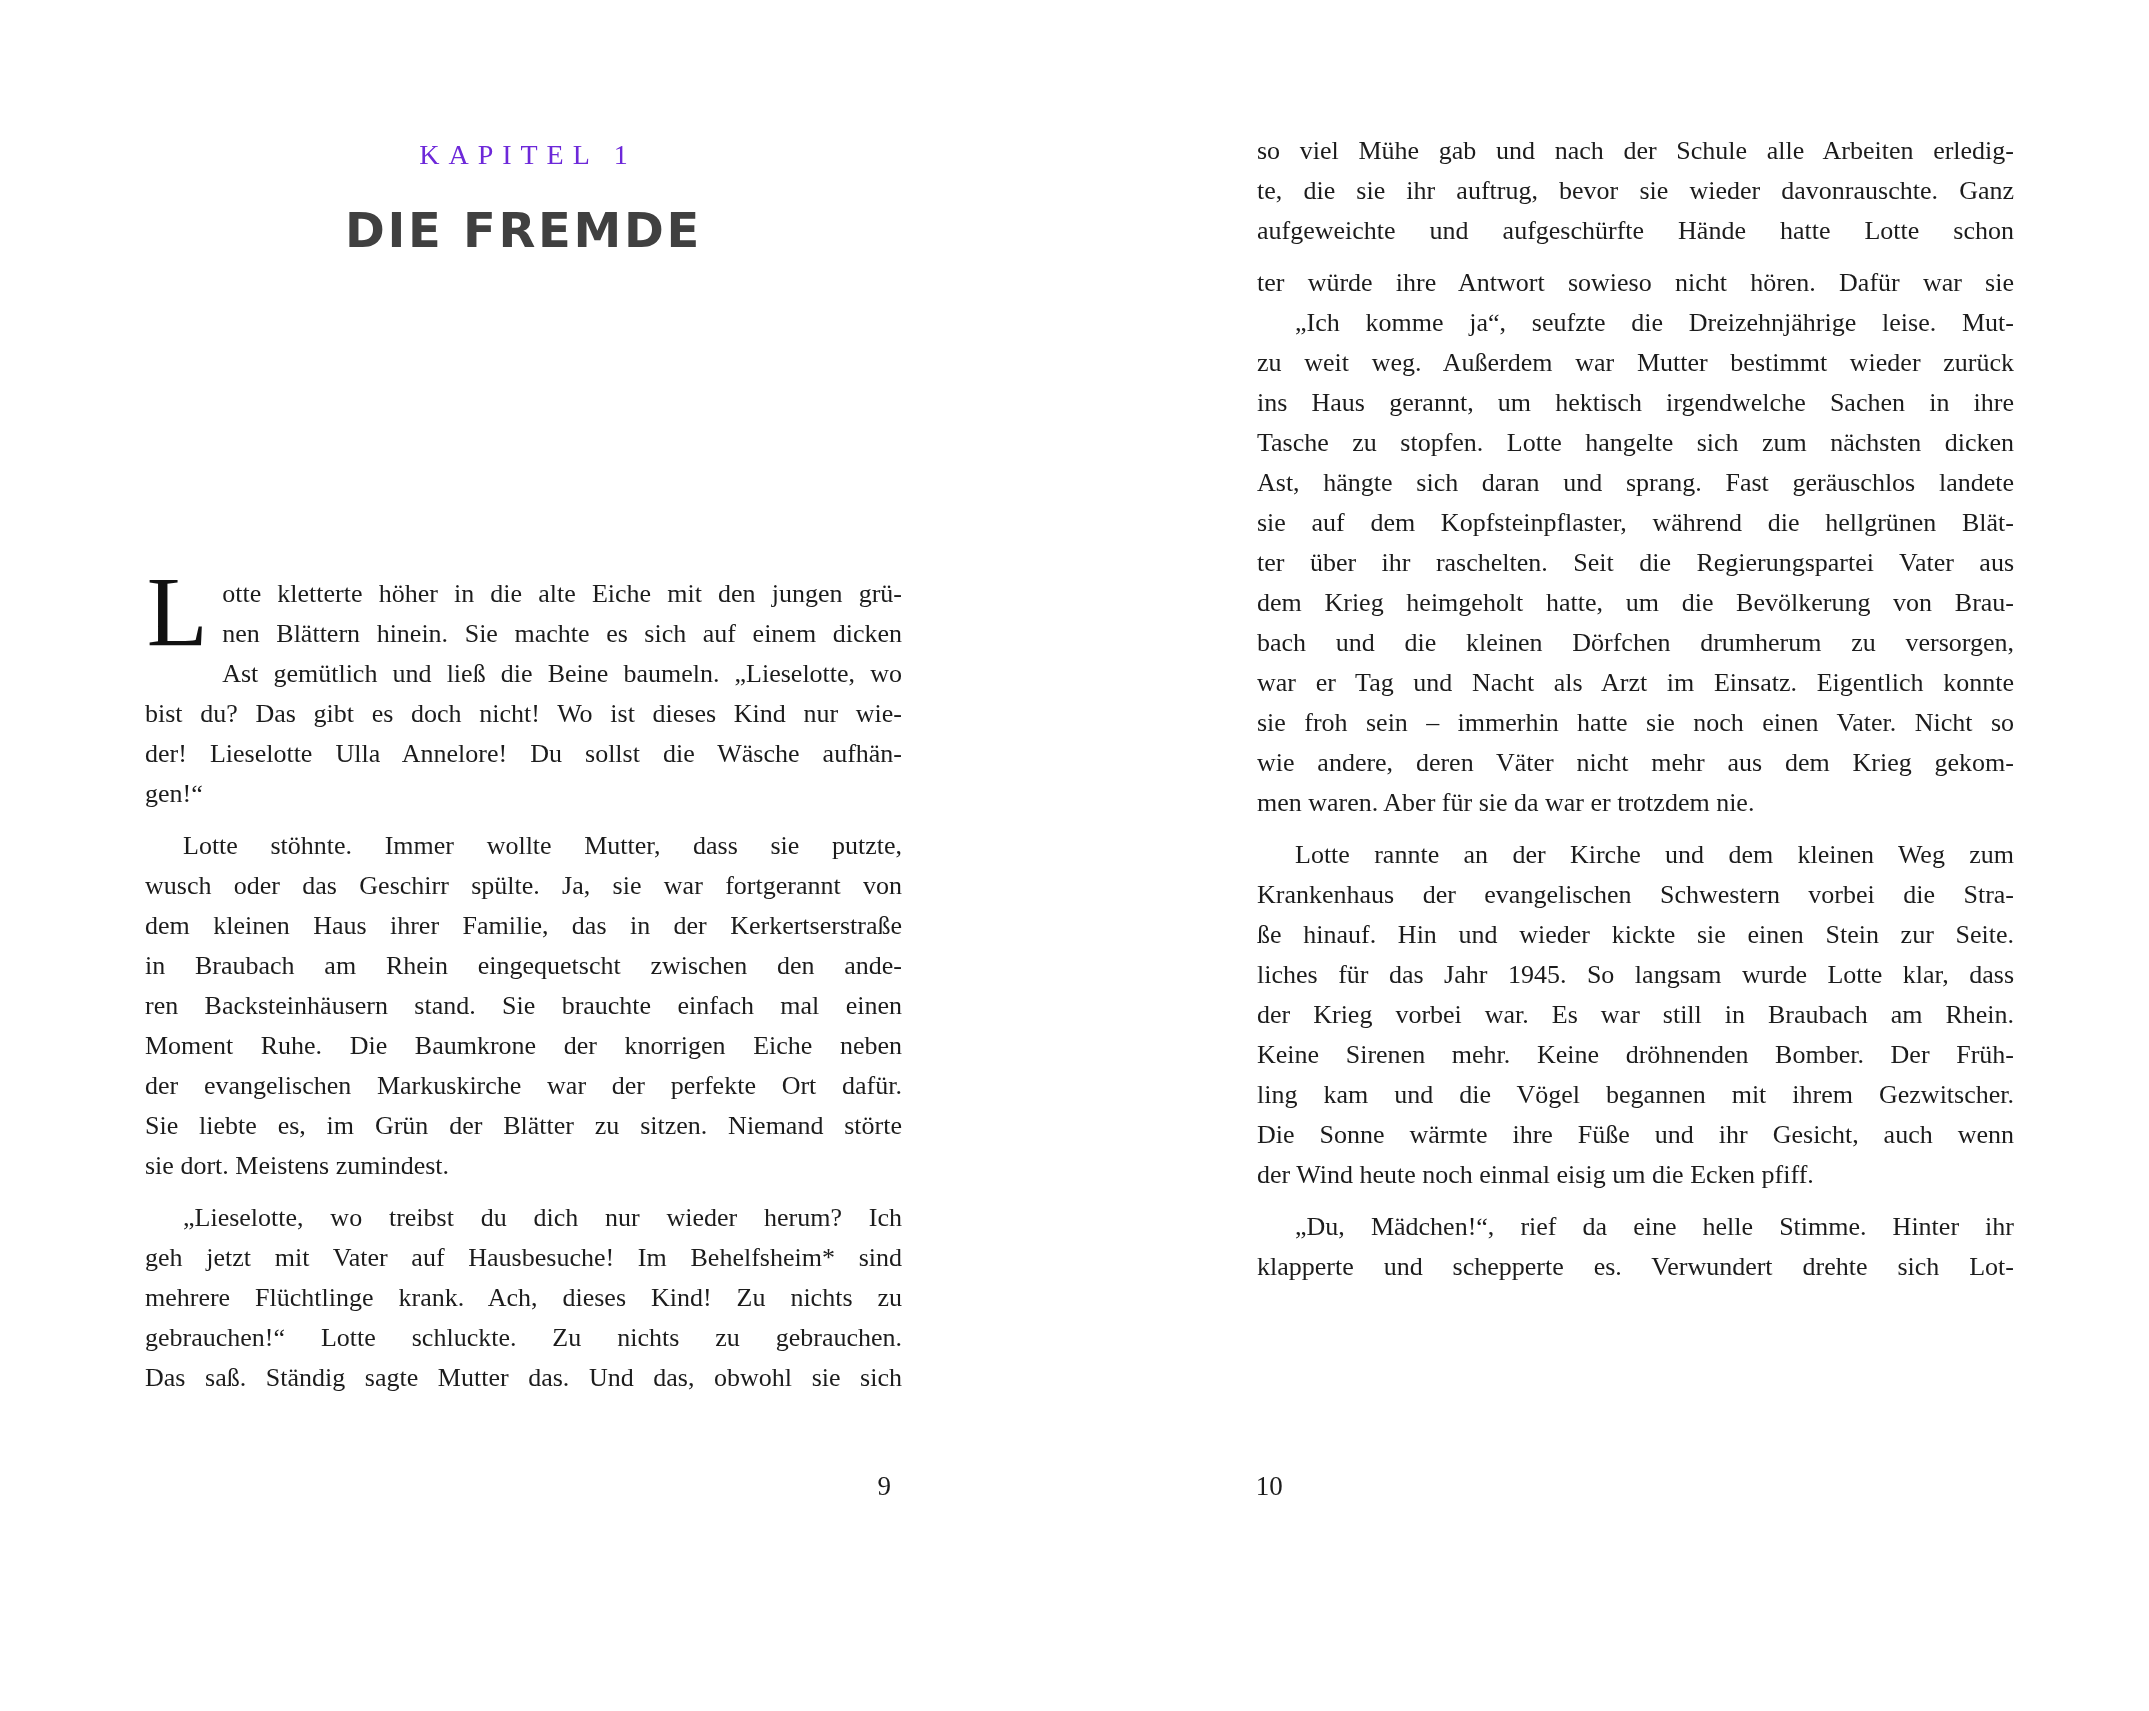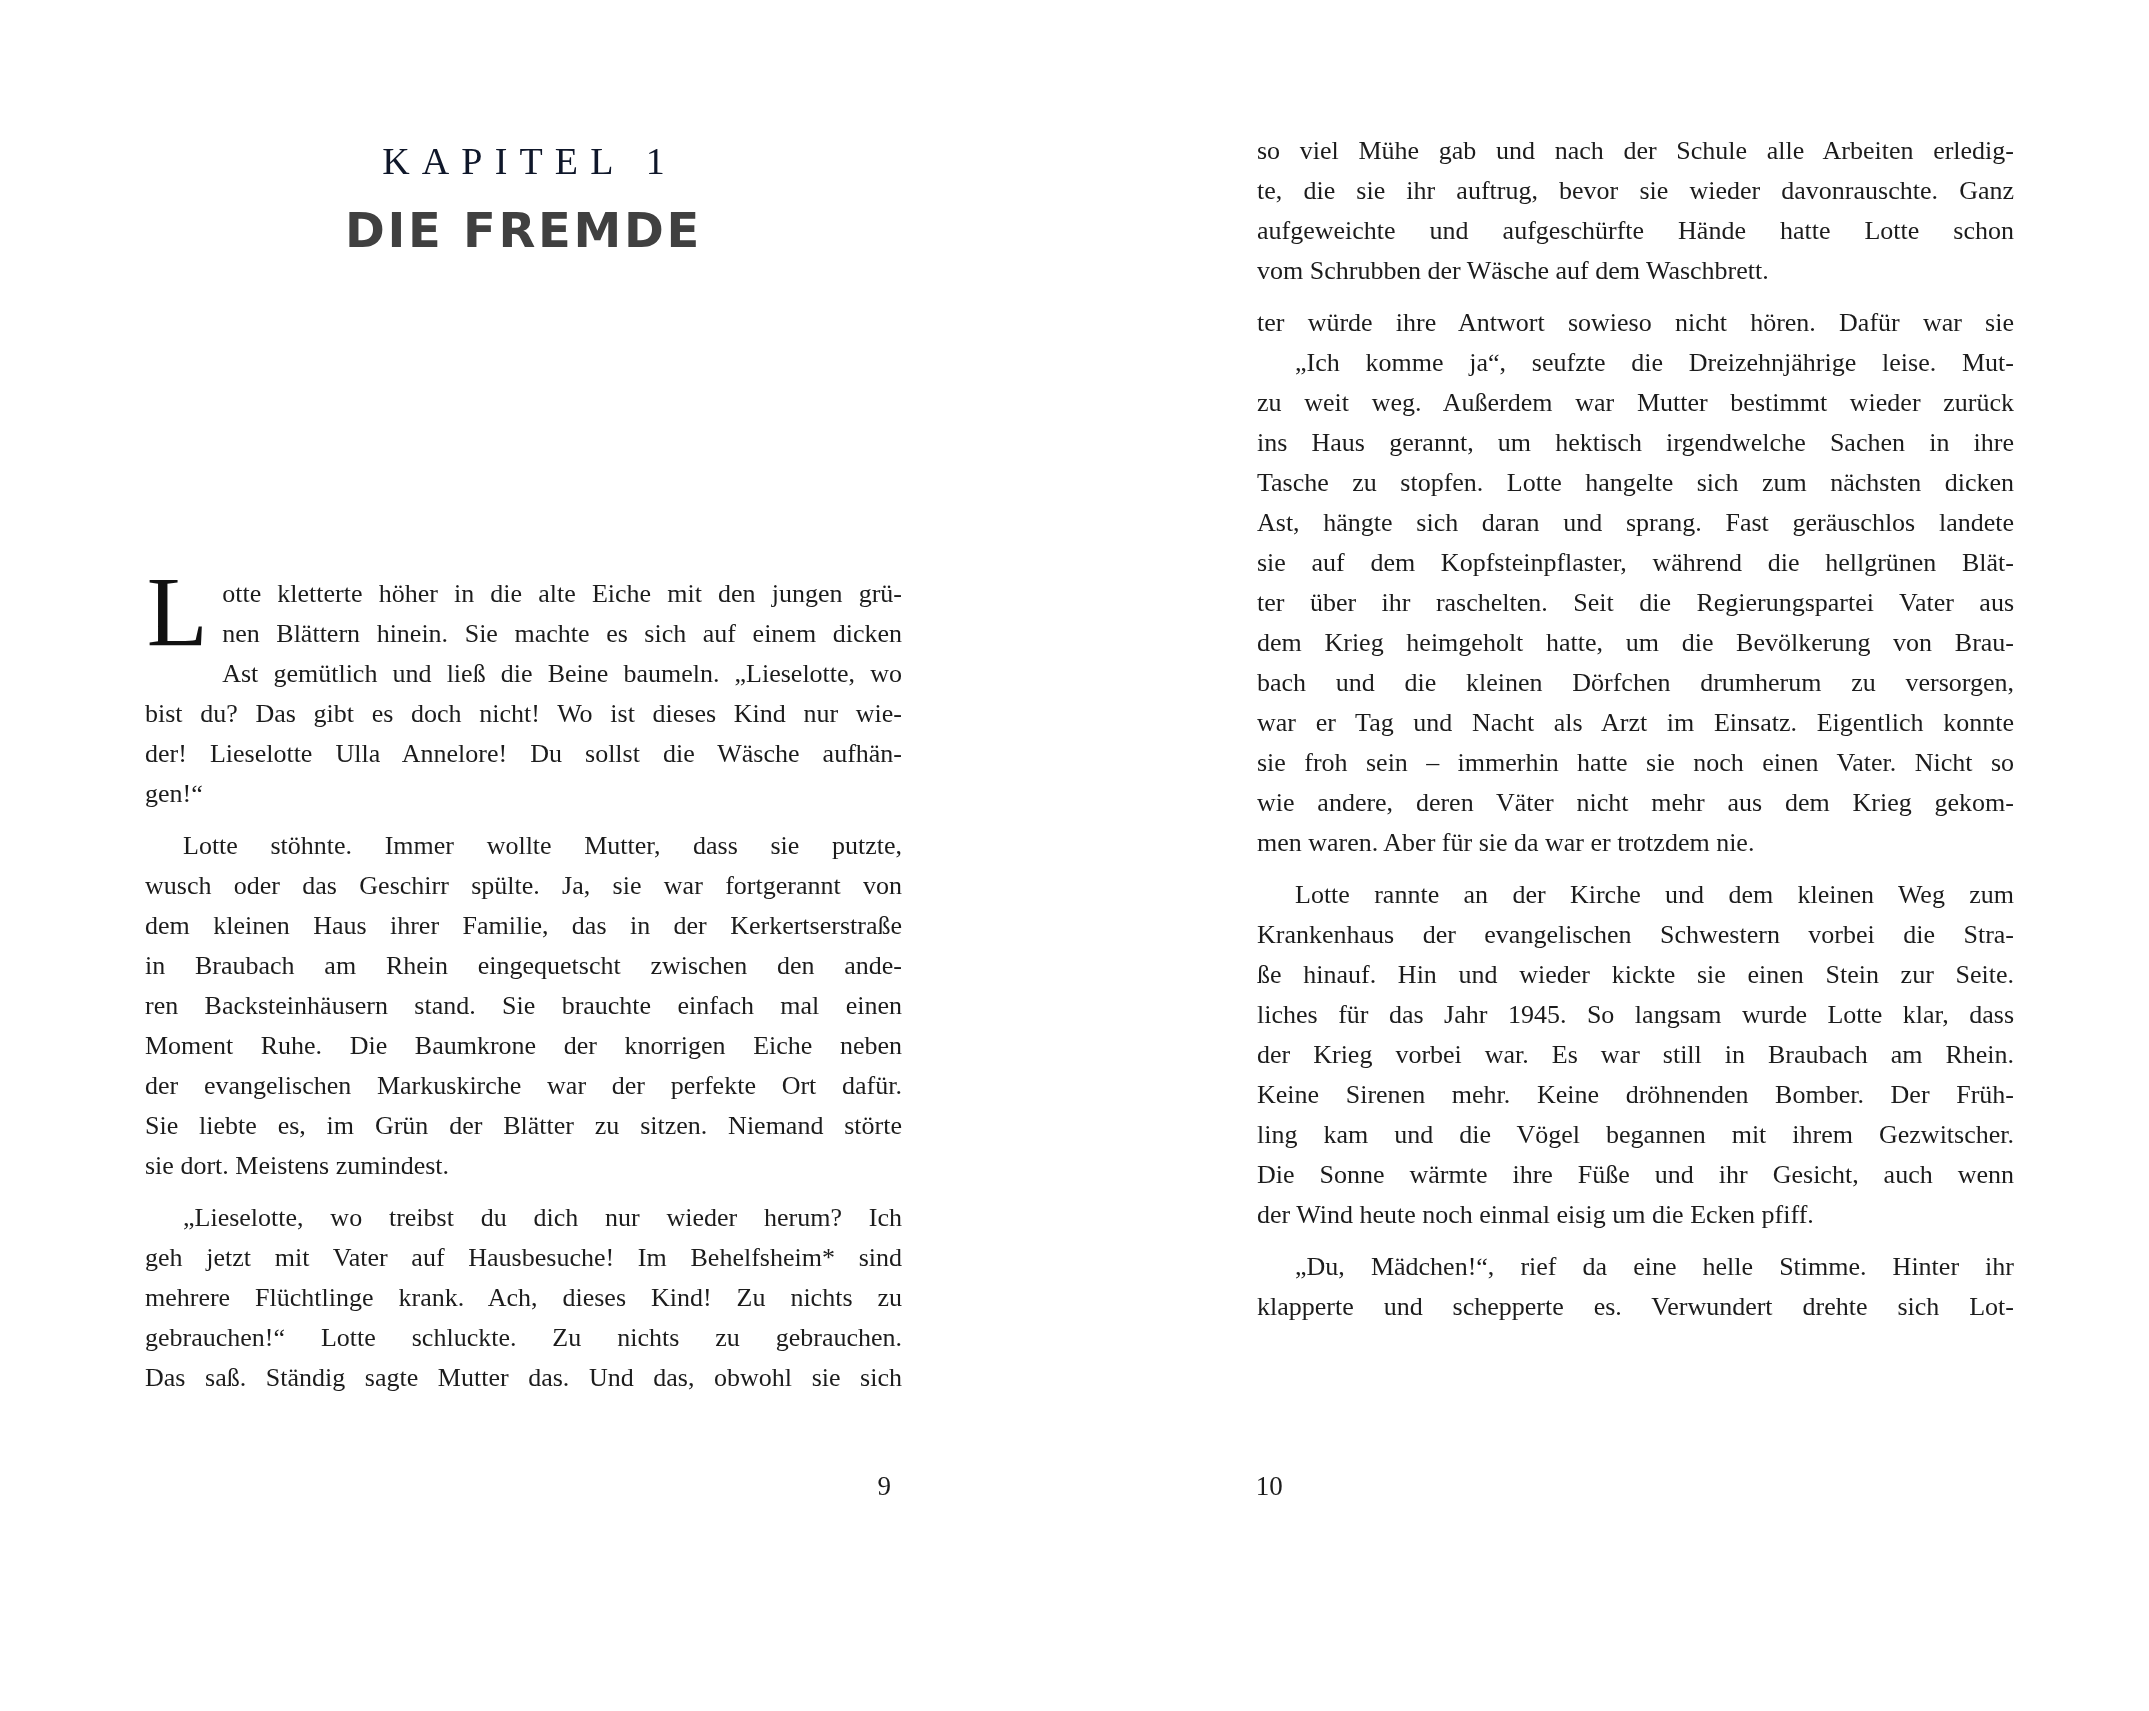--- a/index.html
+++ b/index.html
@@ -24,24 +24,24 @@
   }
   .page-left  { left: 133px; }
   .page-right { left: 1245px; }
 
   .chapter-label {
     position: absolute;
     top: 139px;
     left: 0;
     right: 0;
     text-align: center;
-    font-size: 38px;
+    font-size: 28px;
     letter-spacing: 0.32em;
     text-indent: 0.32em; 
-    color: #0f172a;
+    color: #6d28d9;
   }
   .chapter-title {
     position: absolute;
     top: 202px;
     left: 0;
     right: 0;
     text-align: center;
     font-family: "DejaVu Sans", sans-serif;
     font-weight: 700;
     font-size: 48px;
@@ -133,21 +133,20 @@
       </div>
     <div class="folio folio-left">9</div>
   </section>
 
   <section class="page page-right">
     <div class="body-text">
         <div class="para">
           <div class="line">so viel Mühe gab und nach der Schule alle Arbeiten erledig-</div>
           <div class="line">te, die sie ihr auftrug, bevor sie wieder davonrauschte. Ganz</div>
           <div class="line">aufgeweichte und aufgeschürfte Hände hatte Lotte schon</div>
-          <div class="line lastline">vom Schrubben der Wäsche auf dem Waschbrett.</div>
         </div>
         <div class="para">
           <div class="line">ter würde ihre Antwort sowieso nicht hören. Dafür war sie</div>
           <div class="line firstline">„Ich komme ja“, seufzte die Dreizehnjährige leise. Mut-</div>
           <div class="line">zu weit weg. Außerdem war Mutter bestimmt wieder zurück</div>
           <div class="line">ins Haus gerannt, um hektisch irgendwelche Sachen in ihre</div>
           <div class="line">Tasche zu stopfen. Lotte hangelte sich zum nächsten dicken</div>
           <div class="line">Ast, hängte sich daran und sprang. Fast geräuschlos landete</div>
           <div class="line">sie auf dem Kopfsteinpflaster, während die hellgrünen Blät-</div>
           <div class="line">ter über ihr raschelten. Seit die Regierungspartei Vater aus</div>

